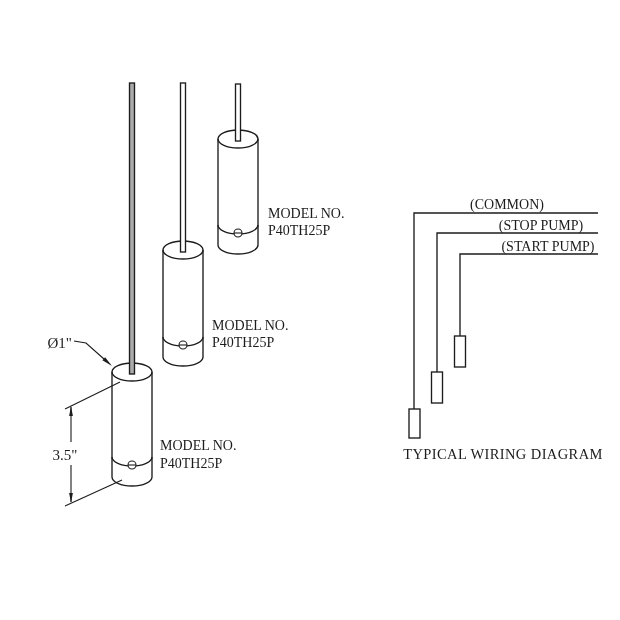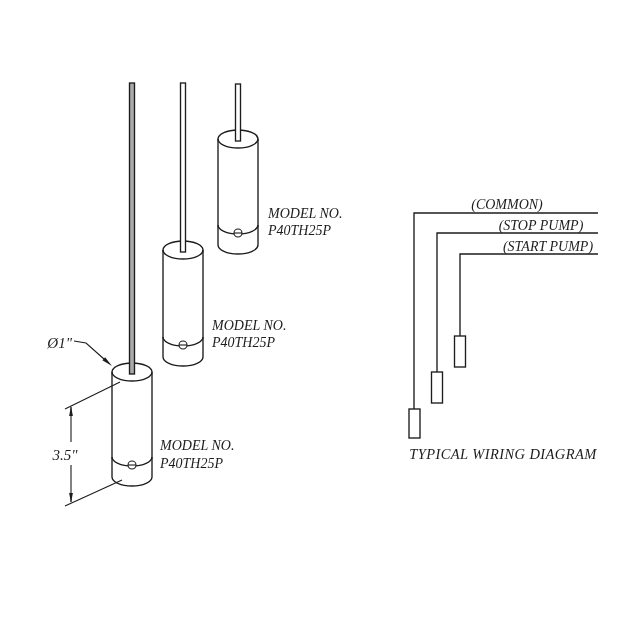--- a/index.html
+++ b/index.html
@@ -1,17 +1,17 @@
 <!DOCTYPE html>
 <html style="--ink: #1c1c1c; --paper: #ffffff;"><head>
 <meta charset="utf-8">
 <style>
   html,body{margin:0;padding:0;background:#ffffff;}
   body{width:620px;height:620px;overflow:hidden;font-family:"Liberation Serif",serif;}
-  .stage{position:relative;width:620px;height:620px;background:var(--paper,#ffffff);font-style:italic;}
+  .stage{position:relative;width:620px;height:620px;background:var(--paper,#ffffff);}
   svg{display:block;}
   .ln{stroke:var(--ink,#1c1c1c);fill:none;stroke-width:1.35;}
   .thin{stroke:var(--ink,#1c1c1c);fill:none;stroke-width:1.1;}
   .fillwhite{fill:#ffffff;}
   .rodgray{fill:#aaaaaa;}
   .arrow{fill:var(--ink,#1c1c1c);stroke:none;}
   .t{fill:var(--ink,#1c1c1c);font-family:"Liberation Serif",serif;}
   .t-model{font-size:14px;}
   .t-dim{font-size:15px;}
   .t-wire{font-size:14px;}

